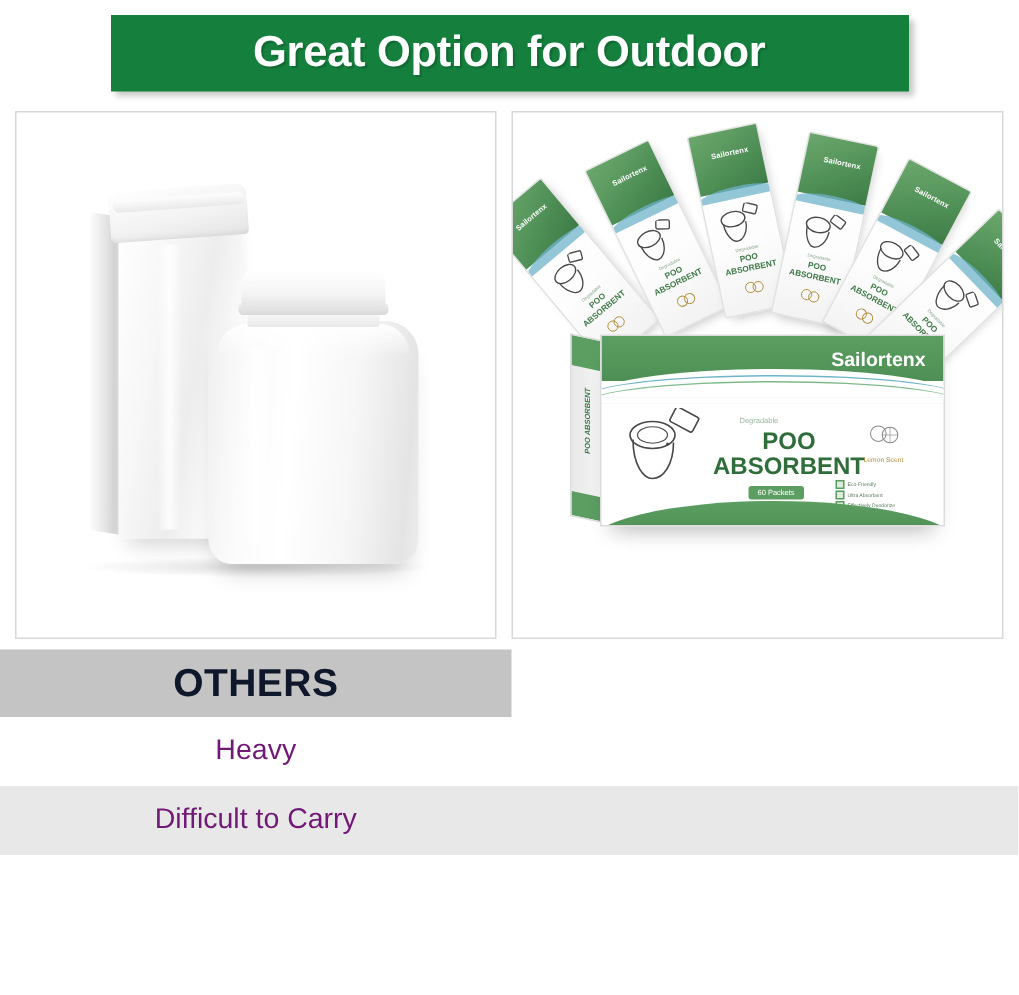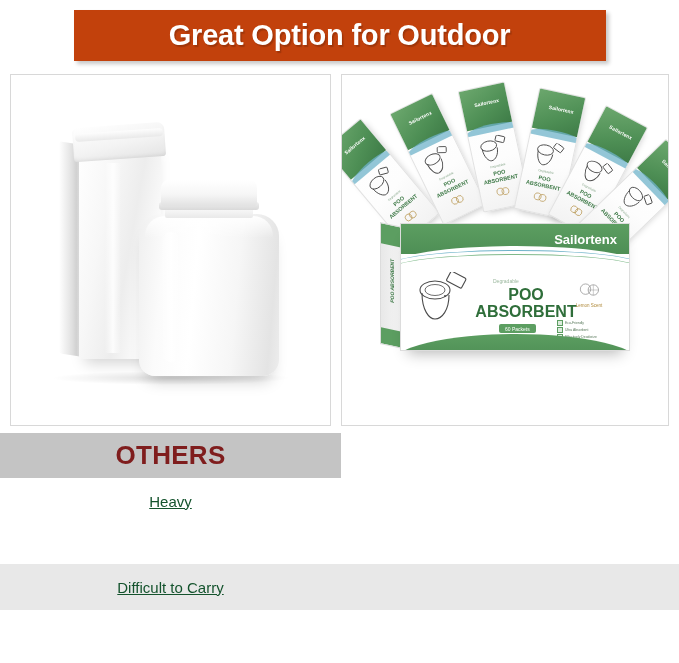--- a/index.html
+++ b/index.html
@@ -20,21 +20,21 @@
     position: absolute;
     left: 0; top: 0;
     width: 679px; height: 70px;
     display: flex;
     align-items: center;
     justify-content: center;
   }
   .banner {
     width: 532px;
     height: 51px;
-    background: #c2410c;
+    background: #15803d;
     box-shadow: 3px 3px 4px rgba(0,0,0,0.22);
     display: flex;
     align-items: center;
     justify-content: center;
   }
   .banner-title {
     color: #ffffff;
     font-size: 29px;
     font-weight: bold;
     letter-spacing: -0.2px;
@@ -390,33 +390,32 @@
     display: flex;
     align-items: center;
     justify-content: center;
     box-sizing: border-box;
   }
   .tcell-left  { width: 341px; }
   .tcell-right { width: 338px; }
   .head-left   { background: #c4c4c4; }
   .head-right  { background: #76b37d; }
   .head-text {
-    color: #7f1d1d;
+    color: #0f172a;
     font-size: 26px;
     font-weight: bold;
     letter-spacing: 0.3px;
   }
   .tbody-row { height: 46px; }
   .row-white { background: #ffffff; }
-  .row-gray  { background: #e8e8e8; margin-top: 40px; }
+  .row-gray  { background: #e8e8e8; }
   .cell-text {
-    color: #14532d;
-    font-size: 15px;
+    color: #701a75;
+    font-size: 19px;
     white-space: nowrap;
-    text-decoration: underline;
   }
 </style>
 </head>
 <body>
 
 <div class="header-wrap">
   <div class="banner">
     <span class="banner-title">Great Option for Outdoor</span>
   </div>
 </div>

